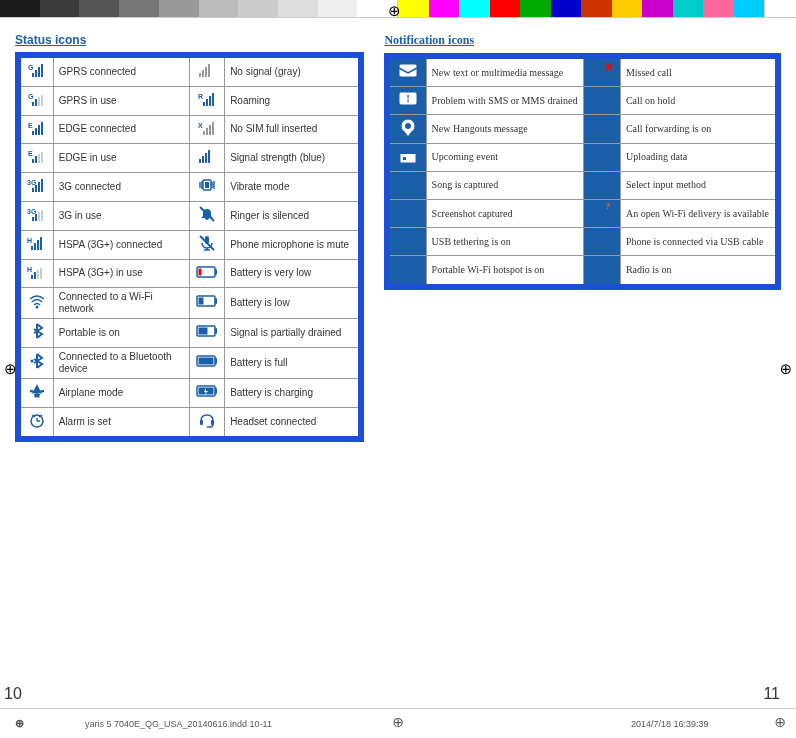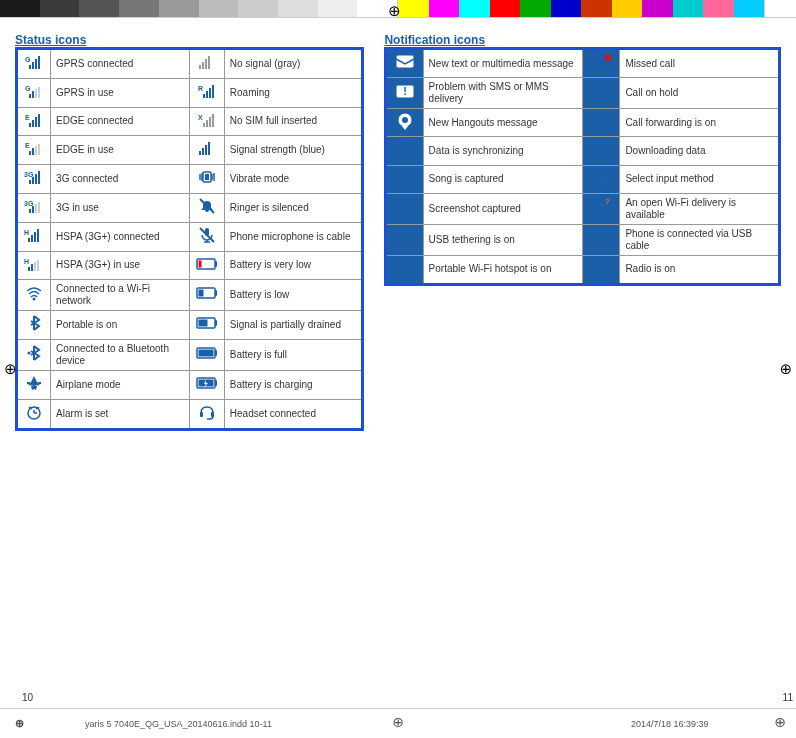--- a/index.html
+++ b/index.html
@@ -41,34 +41,36 @@
     }
 
     
     .status-section {
       width: 370px;
     }
 
     
     .notification-section {
       width: 420px;
+      font-family: Liberation Serif, serif;
     }
 
     .section-title {
       font-size: 12px;
       font-weight: bold;
       color: #1a5fa8;
       text-decoration: underline;
+      margin-bottom: 5px;
     }
 
     
     .icon-table {
       width: 100%;
       border-collapse: collapse;
-      border: 3px solid #1d4ed8;
+      border: 6px solid #1d4ed8;
     }
 
     .icon-table td {
       border: 1px solid #999;
       padding: 3px 5px;
       vertical-align: middle;
       line-height: 1.2;
     }
 
     .icon-cell {
@@ -111,30 +113,30 @@
     }
 
     .footer-right {
       width: 150px;
     }
 
     
     .page-num-left {
       position: absolute;
       bottom: 35px;
-      left: 22px;
-      font-size: 10px;
+      left: 4px;
+      font-size: 16px;
       color: #333;
     }
 
     .page-num-right {
       position: absolute;
       bottom: 35px;
-      right: 3px;
-      font-size: 10px;
+      right: 16px;
+      font-size: 16px;
       color: #333;
     }
 
     .notif-label-cell {
       font-size: 10px;
       color: #333;
       padding: 3px 6px;
       width: 120px;
     }
 
@@ -337,21 +339,21 @@
         <td class="label-cell">HSPA (3G+) connected</td>
         <td class="icon-cell">
           <svg width="18" height="18" viewBox="0 0 18 18">
                 <rect x="7" y="2" width="4" height="8" rx="2" fill="#1a5fa8"></rect>
                 <path d="M4 9 A5 5 0 0 0 14 9" fill="none" stroke="#1a5fa8" stroke-width="1.5"></path>
                 <line x1="9" y1="14" x2="9" y2="16" stroke="#1a5fa8" stroke-width="1.5"></line>
                 <line x1="6" y1="16" x2="12" y2="16" stroke="#1a5fa8" stroke-width="1.5"></line>
                 <line x1="2" y1="2" x2="16" y2="16" stroke="#1a5fa8" stroke-width="2"></line>
               </svg>
         </td>
-        <td class="label-cell">Phone microphone is cable</td>
+        <td class="label-cell">Phone microphone is mute</td>
       </tr>
       <tr>
         <td class="icon-cell">
           <svg width="20" height="18" viewBox="0 0 20 18">
                 <text x="0" y="9" font-size="7" fill="#1a5fa8" font-family="Arial" font-weight="bold">H</text>
                 <rect x="4" y="12" width="2" height="4" fill="#1a5fa8"></rect>
                 <rect x="7" y="9" width="2" height="7" fill="#1a5fa8"></rect>
                 <rect x="10" y="7" width="2" height="9" fill="#ccc"></rect>
                 <rect x="13" y="5" width="2" height="11" fill="#ccc"></rect>
               </svg>
@@ -484,21 +486,21 @@
         </td>
         <td class="notif-label-cell">Missed call</td>
       </tr>
       <tr>
         <td class="icon-bg">
           <svg width="20" height="18" viewBox="0 0 20 18">
                 <rect x="1" y="2" width="18" height="13" rx="2" fill="white" stroke="#1a5fa8" stroke-width="1"></rect>
                 <text x="10" y="12" text-anchor="middle" font-size="11" fill="#1a5fa8" font-weight="bold">!</text>
               </svg>
         </td>
-        <td class="notif-label-cell">Problem with SMS or MMS delivery</td>
+        <td class="notif-label-cell">Problem with SMS or MMS drained</td>
         <td class="icon-bg">
           <svg width="20" height="18" viewBox="0 0 20 18">
                 <path d="M3 6 Q3 14 11 14 L11 12 L9 12 Q7 10 9 9 L10 9 L10 6 L8 6 Q5 6 5 9" fill="none" stroke="#1a5fa8" stroke-width="1.5"></path>
                 <line x1="14" y1="5" x2="14" y2="13" stroke="#1a5fa8" stroke-width="2"></line>
                 <line x1="17" y1="5" x2="17" y2="13" stroke="#1a5fa8" stroke-width="2"></line>
               </svg>
         </td>
         <td class="notif-label-cell">Call on hold</td>
       </tr>
       <tr>
@@ -515,35 +517,36 @@
                 <path d="M3 6 Q3 14 11 14 L11 12 L9 12 Q7 10 9 9 L10 9 L10 6 L8 6 Q5 6 5 9" fill="none" stroke="#1a5fa8" stroke-width="1.5"></path>
                 <path d="M14 5 L18 9 L14 13" fill="none" stroke="#1a5fa8" stroke-width="1.5"></path>
                 <path d="M13 9 L18 9" stroke="#1a5fa8" stroke-width="1.5"></path>
               </svg>
         </td>
         <td class="notif-label-cell">Call forwarding is on</td>
       </tr>
       <tr>
         <td class="icon-bg">
           <svg width="20" height="18" viewBox="0 0 20 18">
-                <path d="M4 9 A6 6 0 0 1 16 9" fill="none" stroke="#1a5fa8" stroke-width="2"></path>
-                <path d="M13 5 L16 9 L19 6" fill="none" stroke="#1a5fa8" stroke-width="1.5"></path>
-                <path d="M16 9 A6 6 0 0 1 4 9" fill="none" stroke="#1a5fa8" stroke-width="2"></path>
-                <path d="M7 13 L4 9 L1 12" fill="none" stroke="#1a5fa8" stroke-width="1.5"></path>
-              </svg>
-        </td>
-        <td class="notif-label-cell">Data is synchronizing</td>
-        <td class="icon-bg">
-          <svg width="20" height="18" viewBox="0 0 20 18">
-                <line x1="10" y1="4" x2="10" y2="14" stroke="#1a5fa8" stroke-width="2"></line>
-                <path d="M5 9 L10 14 L15 9" fill="#1a5fa8"></path>
+                <rect x="2" y="3" width="16" height="13" rx="1" fill="white" stroke="#1a5fa8" stroke-width="1"></rect>
+                <rect x="2" y="3" width="16" height="4" fill="#1a5fa8"></rect>
+                <line x1="6" y1="2" x2="6" y2="5" stroke="#1a5fa8" stroke-width="1.5"></line>
+                <line x1="14" y1="2" x2="14" y2="5" stroke="#1a5fa8" stroke-width="1.5"></line>
+                <rect x="5" y="10" width="3" height="3" fill="#1a5fa8"></rect>
+              </svg>
+        </td>
+        <td class="notif-label-cell">Upcoming event</td>
+        <td class="icon-bg">
+          <svg width="20" height="18" viewBox="0 0 20 18">
+                <line x1="10" y1="14" x2="10" y2="4" stroke="#1a5fa8" stroke-width="2"></line>
+                <path d="M5 9 L10 4 L15 9" fill="#1a5fa8"></path>
                 <line x1="4" y1="15" x2="16" y2="15" stroke="#1a5fa8" stroke-width="2"></line>
               </svg>
         </td>
-        <td class="notif-label-cell">Downloading data</td>
+        <td class="notif-label-cell">Uploading data</td>
       </tr>
       <tr>
         <td class="icon-bg">
           <svg width="20" height="18" viewBox="0 0 20 18">
                 <circle cx="7" cy="14" r="3" fill="none" stroke="#1a5fa8" stroke-width="1.5"></circle>
                 <line x1="10" y1="14" x2="10" y2="4" stroke="#1a5fa8" stroke-width="1.5"></line>
                 <line x1="10" y1="4" x2="17" y2="6" stroke="#1a5fa8" stroke-width="1.5"></line>
                 <circle cx="17" cy="12" r="3" fill="none" stroke="#1a5fa8" stroke-width="1.5"></circle>
                 <line x1="17" y1="12" x2="17" y2="6" stroke="#1a5fa8" stroke-width="1.5"></line>
               </svg>

